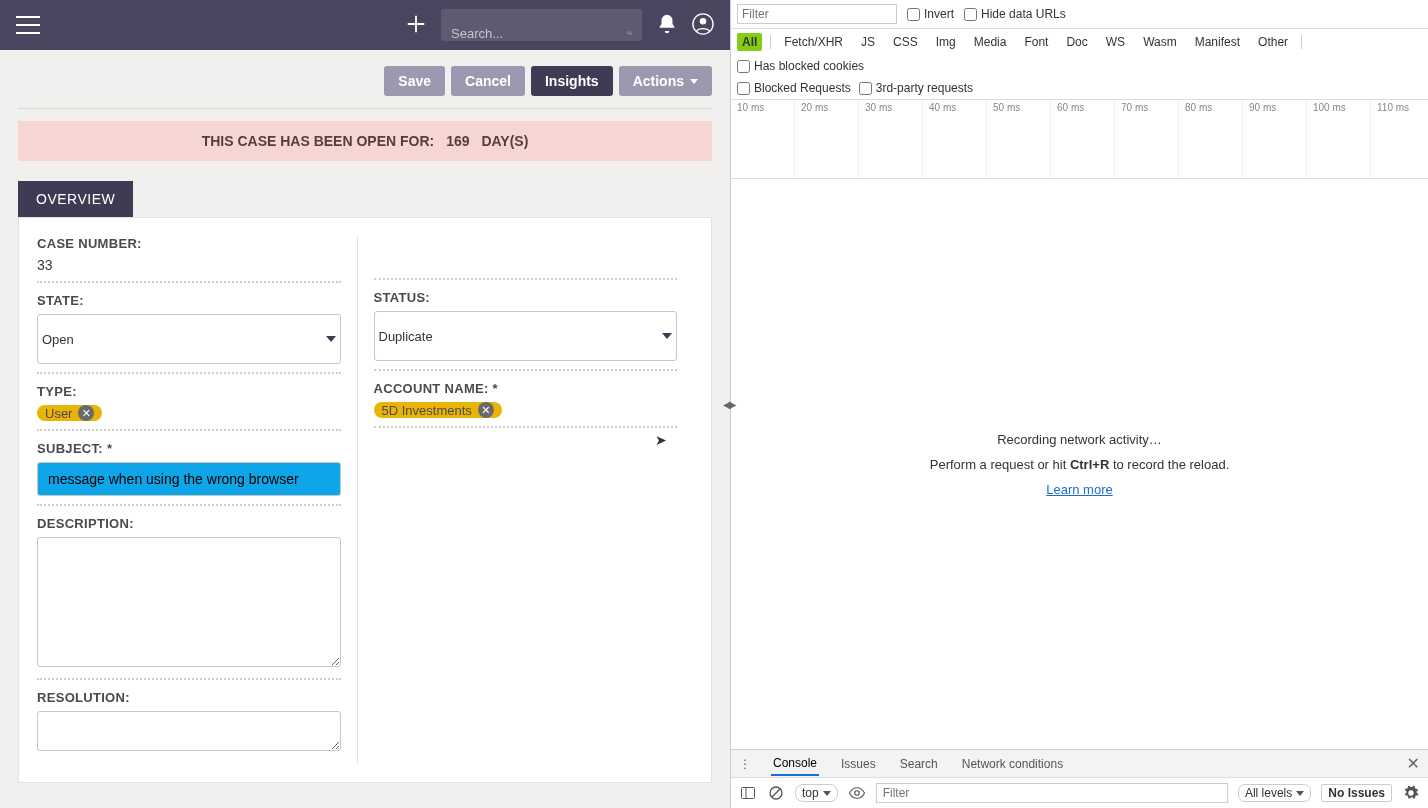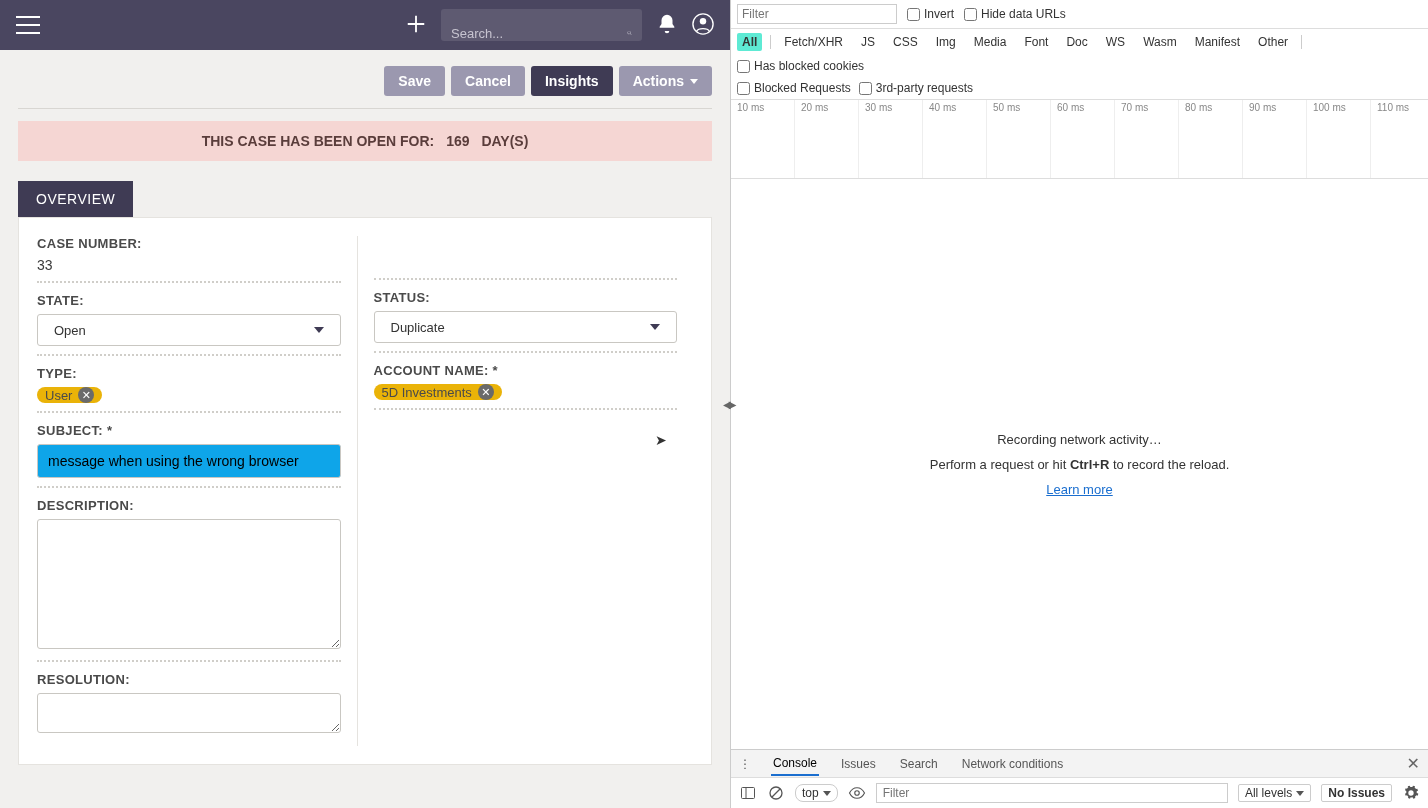--- a/index.html
+++ b/index.html
@@ -37,53 +37,53 @@
 .tab { display: inline-block; background: #3f3b54; color: #fff; padding: 10px 18px; font-size: 14px; letter-spacing: 0.5px; }
 
 
 .panel { margin: 0 18px 18px 18px; background: #fff; border: 1px solid #e5e3df; padding: 18px; display: flex; gap: 0; }
 .col { flex: 1; padding-right: 16px; }
 .col + .col { border-left: 1px solid #e5e3df; padding-left: 16px; }
 .field { margin-bottom: 10px; }
 .flabel { font-size: 13px; font-weight: 700; color: #4a4a4a; letter-spacing: 0.3px; margin-bottom: 6px; }
 .dotted { border-bottom: 2px dotted #d0cec9; padding-bottom: 8px; }
 .fvalue { font-size: 14px; color: #3a3a3a; }
-.select { border: 1px solid #c9c7c2; border-radius: 3px; height: 32px; display: flex; align-items: center; padding: 0 16px; justify-content: space-between; cursor: pointer; background: #fff; }
+.select { border: 1px solid #c9c7c2; border-radius: 3px; height: 50px; display: flex; align-items: center; padding: 0 4px; justify-content: space-between; cursor: pointer; background: #fff; }
 .select .caret { border-left: 5px solid transparent; border-right: 5px solid transparent; border-top: 6px solid #3f3b54; }
 .chip { display: inline-flex; align-items: center; background: #eab308; border-radius: 14px; padding: 0 8px; font-size: 13px; color: #4a4a4a; gap: 6px; }
 .chip .x { width: 16px; height: 16px; border-radius: 50%; background: #6a6a6a; color: #fff; display: flex; align-items: center; justify-content: center; font-size: 11px; cursor: pointer; }
 .txtinput { border: 1px solid #c9c7c2; border-radius: 3px; height: 34px; width: 100%; padding: 0 10px; font-size: 14px; background: #0ea5e9; }
 .txtarea { border: 1px solid #c9c7c2; border-radius: 3px; width: 100%; height: 130px; padding: 8px; font-size: 13px; resize: vertical; background: #fff; }
 
 
 .dt-filterbar { padding: 4px 6px; display: flex; align-items: center; gap: 10px; font-size: 12px; color: #333; flex-wrap: wrap; border-bottom: 1px solid #ddd; }
 .dt-filter-input { border: 1px solid #ccc; height: 20px; width: 160px; padding: 0 4px; font-size: 12px; }
 .cb-lbl { display: flex; align-items: center; gap: 4px; }
 .cb-lbl input { width: 13px; height: 13px; }
 .dt-types { padding: 4px 6px; display: flex; gap: 8px; align-items: center; font-size: 12px; color: #333; flex-wrap: wrap; }
 .dt-type { padding: 2px 5px; cursor: pointer; }
-.dt-type.active { background: #5eead4; border-radius: 2px; font-weight: 600; }
+.dt-type.active { background: #84cc16; border-radius: 2px; font-weight: 600; }
 .dt-types .sep { width: 1px; height: 14px; background: #ccc; }
 .dt-timeline { height: 80px; border-top: 1px solid #ddd; border-bottom: 1px solid #ddd; position: relative; overflow: hidden; font-size: 10px; color: #888; }
 .dt-timeline .ticks { display: flex; height: 100%; }
 .dt-timeline .tick { flex: 0 0 64px; border-right: 1px solid #eee; padding: 2px 0 0 6px; }
 .dt-empty { flex: 1; display: flex; flex-direction: column; align-items: center; justify-content: center; gap: 10px; font-size: 13px; color: #333; }
 .dt-empty .hint kbd { font-family: inherit; font-weight: 700; }
 .dt-empty a { color: #1a6ecf; }
 .dt-drawer { border-top: 1px solid #ccc; }
 .dt-drawer-tabs { display: flex; align-items: center; height: 28px; padding: 0 8px; gap: 20px; font-size: 12px; color: #555; border-bottom: 1px solid #ddd; background: #f3f3f3; }
 .dt-drawer-tabs .dtab { cursor: pointer; padding: 4px 2px; }
 .dt-drawer-tabs .dtab.active { border-bottom: 2px solid #1a6ecf; color: #000; }
 .dt-drawer-tabs .dclose { margin-left: auto; font-size: 16px; cursor: pointer; color: #666; }
 .dt-console-bar { height: 30px; display: flex; align-items: center; gap: 10px; padding: 0 8px; font-size: 12px; color: #333; background: #fff; }
 .dt-console-bar .icn { width: 18px; height: 18px; display: flex; align-items: center; justify-content: center; color: #555; }
 .dt-ctx { border: 1px solid #ccc; padding: 1px 6px; display: flex; align-items: center; gap: 4px; border-radius: 8px; }
 .dt-ctx::after { content: ""; border-left: 4px solid transparent; border-right: 4px solid transparent; border-top: 5px solid #555; }
 .dt-cfilter { flex: 1; border: 1px solid #ccc; height: 20px; padding: 0 6px; font-size: 12px; }
-.dt-levels { border: 1px solid #ccc; padding: 1px 6px; display: flex; align-items: center; gap: 4px; border-radius: 2px; }
+.dt-levels { border: 1px solid #ccc; padding: 1px 6px; display: flex; align-items: center; gap: 4px; border-radius: 7px; }
 .dt-levels::after { content: ""; border-left: 4px solid transparent; border-right: 4px solid transparent; border-top: 5px solid #555; }
 .dt-noissues { border: 1px solid #ccc; padding: 1px 6px; border-radius: 2px; font-weight: bold; }
 
 .resize-handle { position: absolute; left: -8px; top: 50%; transform: translateY(-50%); font-size: 10px; color: #666; letter-spacing: -2px; cursor: ew-resize; }
 .cursor-ptr { position: absolute; left: 655px; top: 432px; font-size: 14px; color: #333; pointer-events: none; }
 </style>
 </head>
 <body>
 
 <div class="left">

